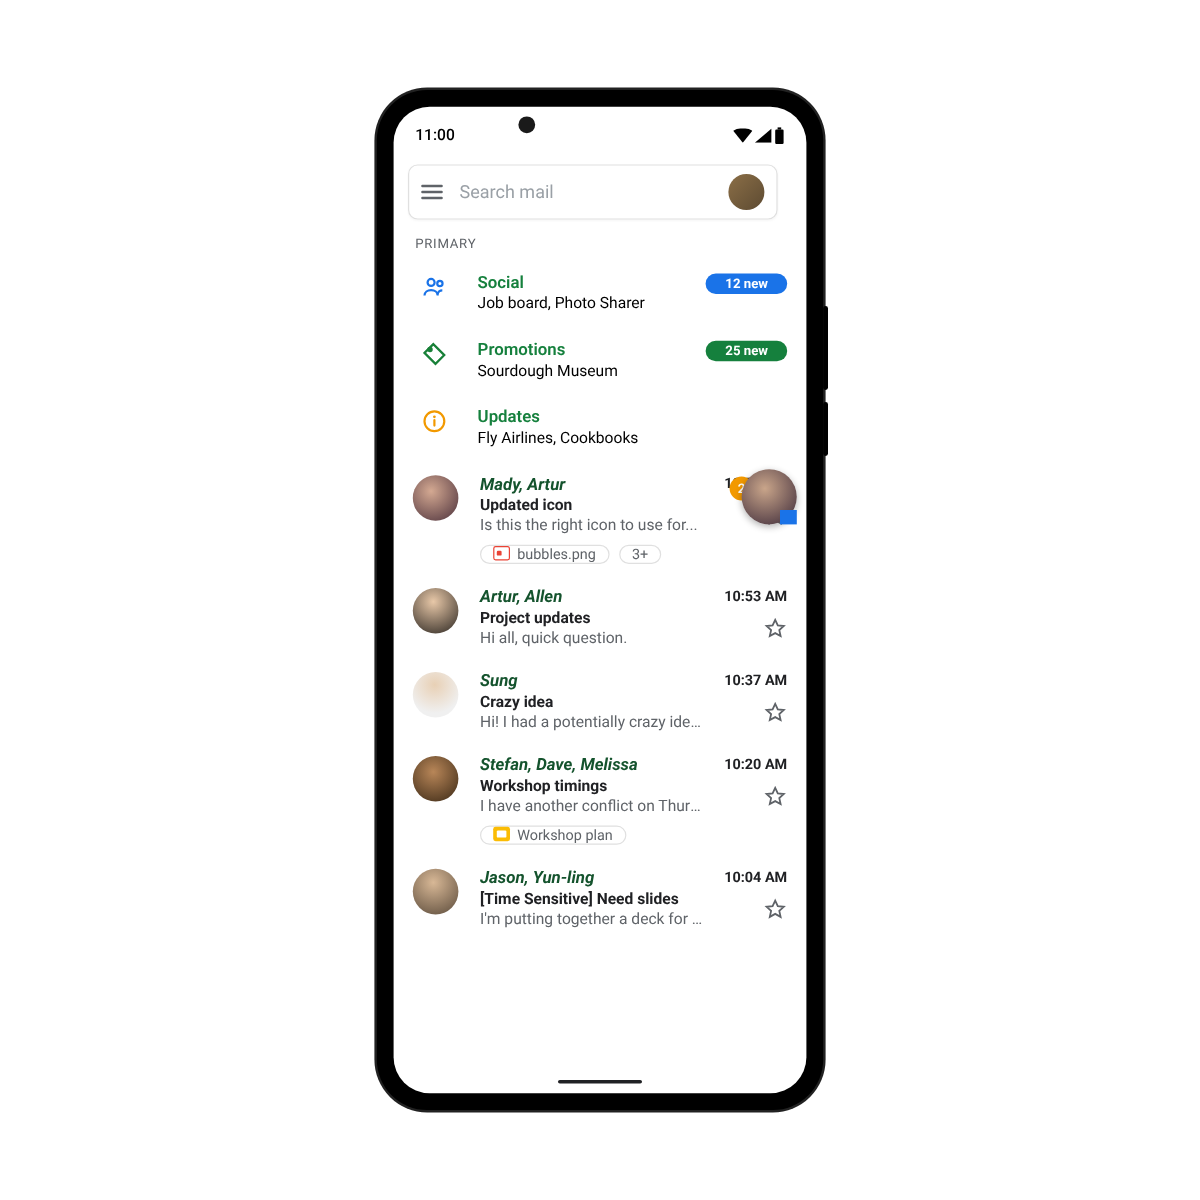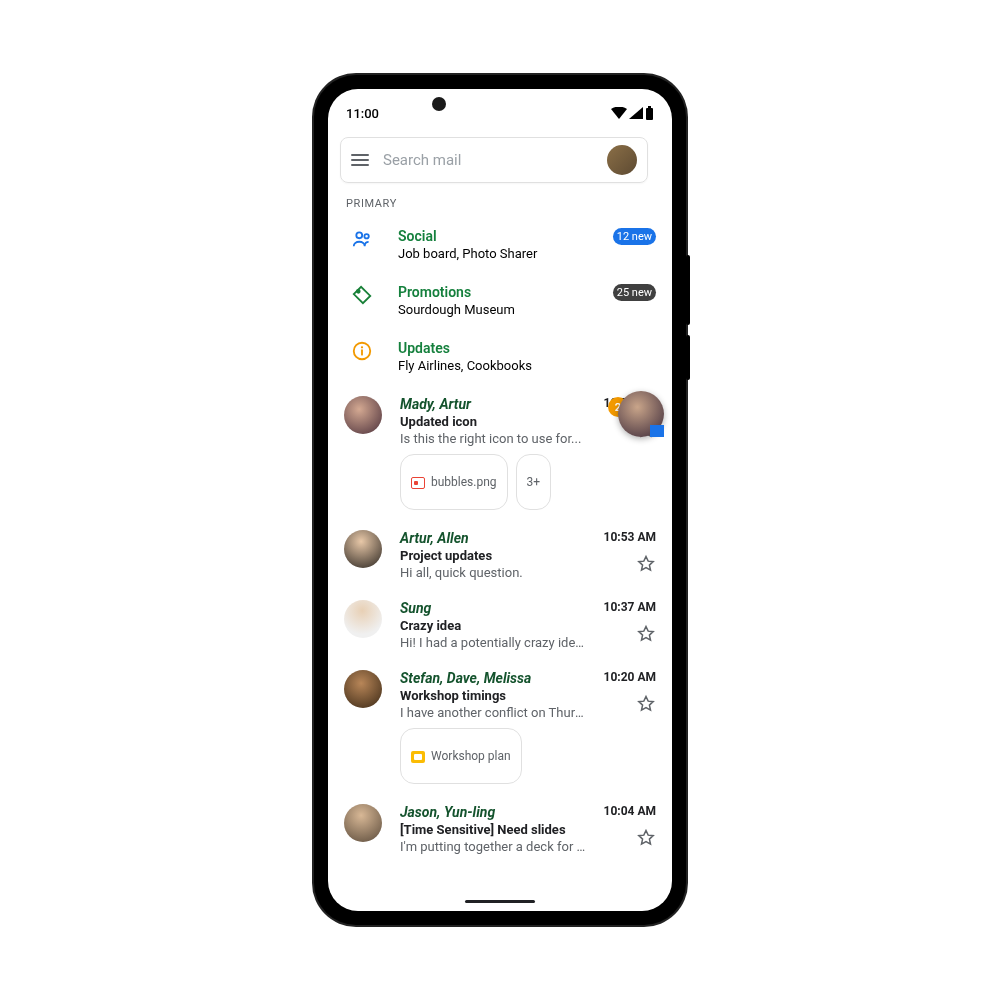--- a/index.html
+++ b/index.html
@@ -117,26 +117,26 @@
     color: #15803d;
   }
   .row .subtitle { font-size: 13px; color: #000000; margin-top: 2px; }
   .row .right {
     display: flex; flex-direction: column; align-items: flex-end;
     gap: 10px; flex-shrink: 0;
   }
   .badge {
     font-size: 11px;
     color: #fff;
-    padding: 2px 4px;
+    padding: 2px 16px;
     border-radius: 11px;
-    font-weight: 400;
+    font-weight: 700;
   }
   .badge-blue { background: #1a73e8; }
-  .badge-green { background: #404040; }
+  .badge-green { background: #15803d; }
   .email-row .sender {
     font-size: 14px; font-weight: 700; color: #14532d; font-style: italic;
   }
   .email-row .subject {
     font-size: 13px; font-weight: 700; color: #202124; margin-top: 2px;
   }
   .email-row .snippet {
     font-size: 13px; color: #5f6368; margin-top: 2px;
     white-space: nowrap; overflow: hidden; text-overflow: ellipsis;
   }
@@ -149,24 +149,24 @@
   .av3 { background: radial-gradient(circle at 48% 28%, #e8d0b5, #f0f0f0 70%); }
   .av4 { background: radial-gradient(circle at 45% 35%, #b88658, #3a2815); }
   .av5 { background: radial-gradient(circle at 45% 30%, #d8b896, #5a4a3a); }
   .star {
     width: 20px; height: 20px;
   }
   .chips { display: flex; gap: 8px; margin-top: 8px; }
   .chip {
     border: 1px solid #e0e0e0;
     border-radius: 14px;
-    padding: 20px 10px;
+    padding: 0 10px;
     font-size: 12px;
     color: #5f6368;
-    display: flex; align-items: flex-end; gap: 6px;
+    display: flex; align-items: flex-start; gap: 6px;
   }
   .chip-icon { width: 14px; height: 12px; border-radius: 2px; display: inline-block; }
   .chip-icon.red { background: #fff; border: 1.5px solid #ea4335; position: relative; }
   .chip-icon.red::after { content:""; position:absolute; left:2px; top:3px; width:4px; height:4px; background:#ea4335; border-radius:1px; }
   .chip-icon.yellow { background: #fbbc04; position: relative; }
   .chip-icon.yellow::after { content:""; position:absolute; left:3px; top:3px; width:8px; height:6px; background:#fff; border-radius:1px; }
   .floating-avatar {
     position: absolute;
     top: 302px;
     right: 8px;

